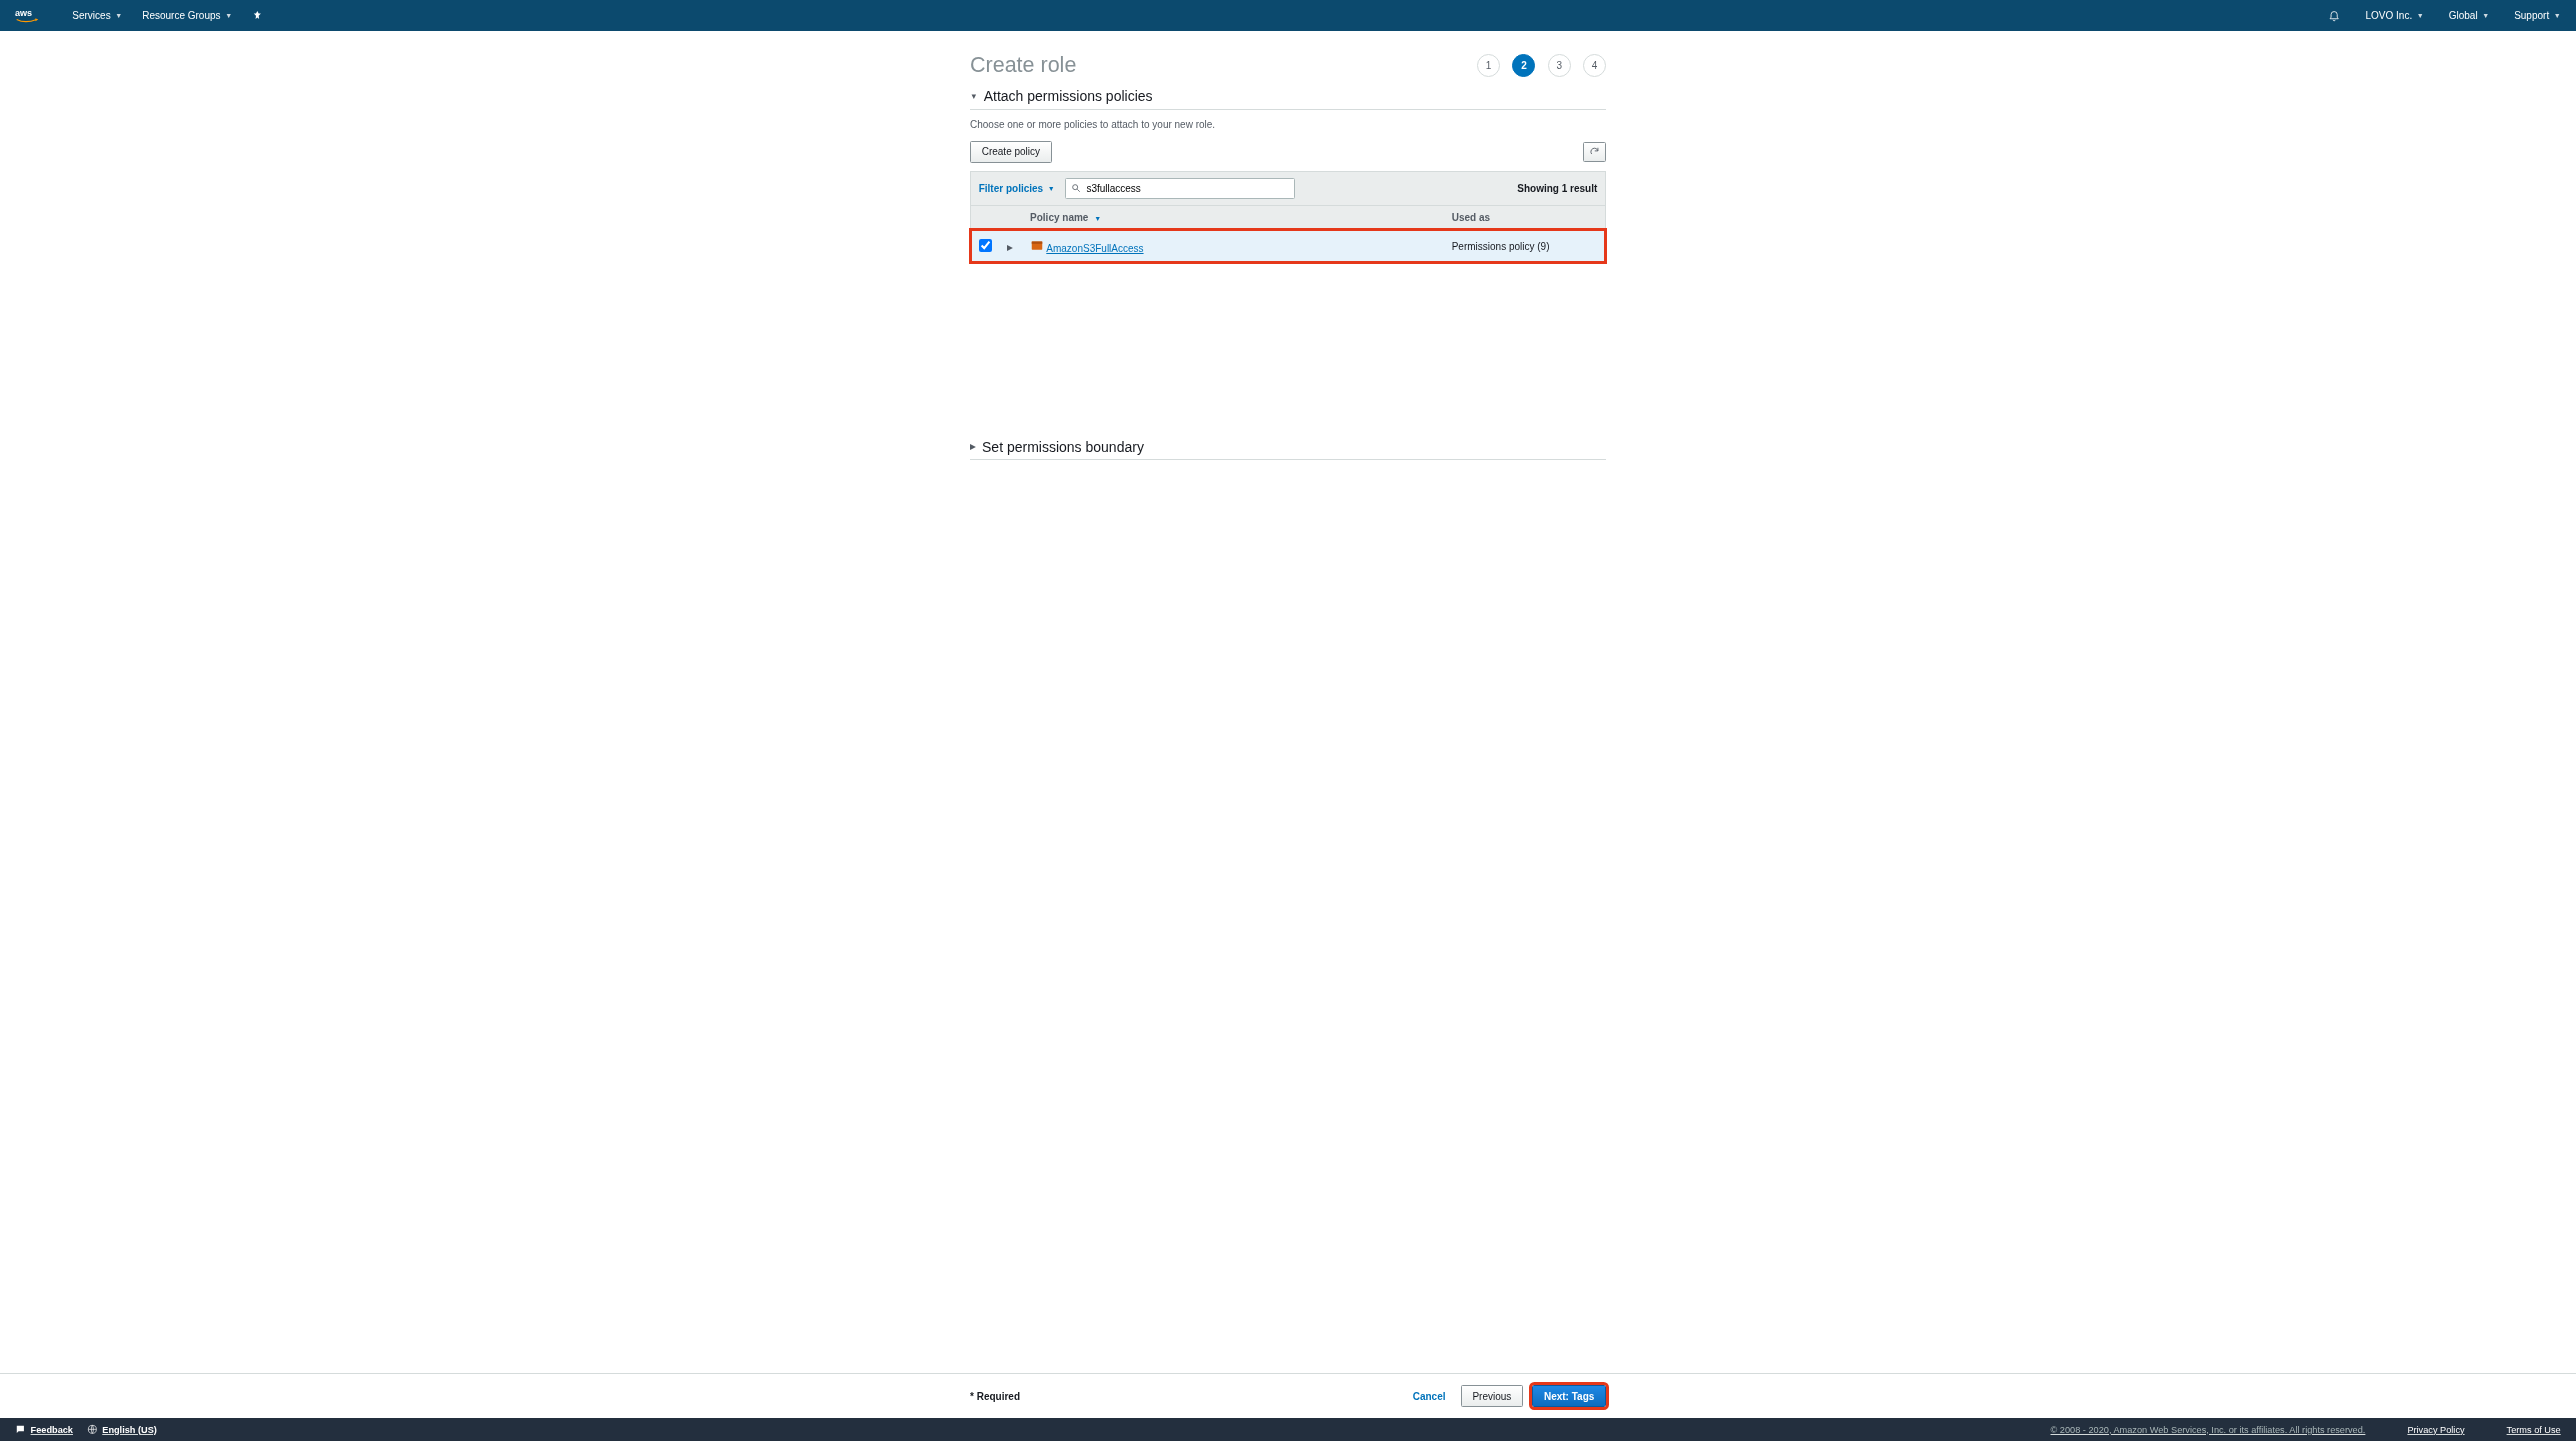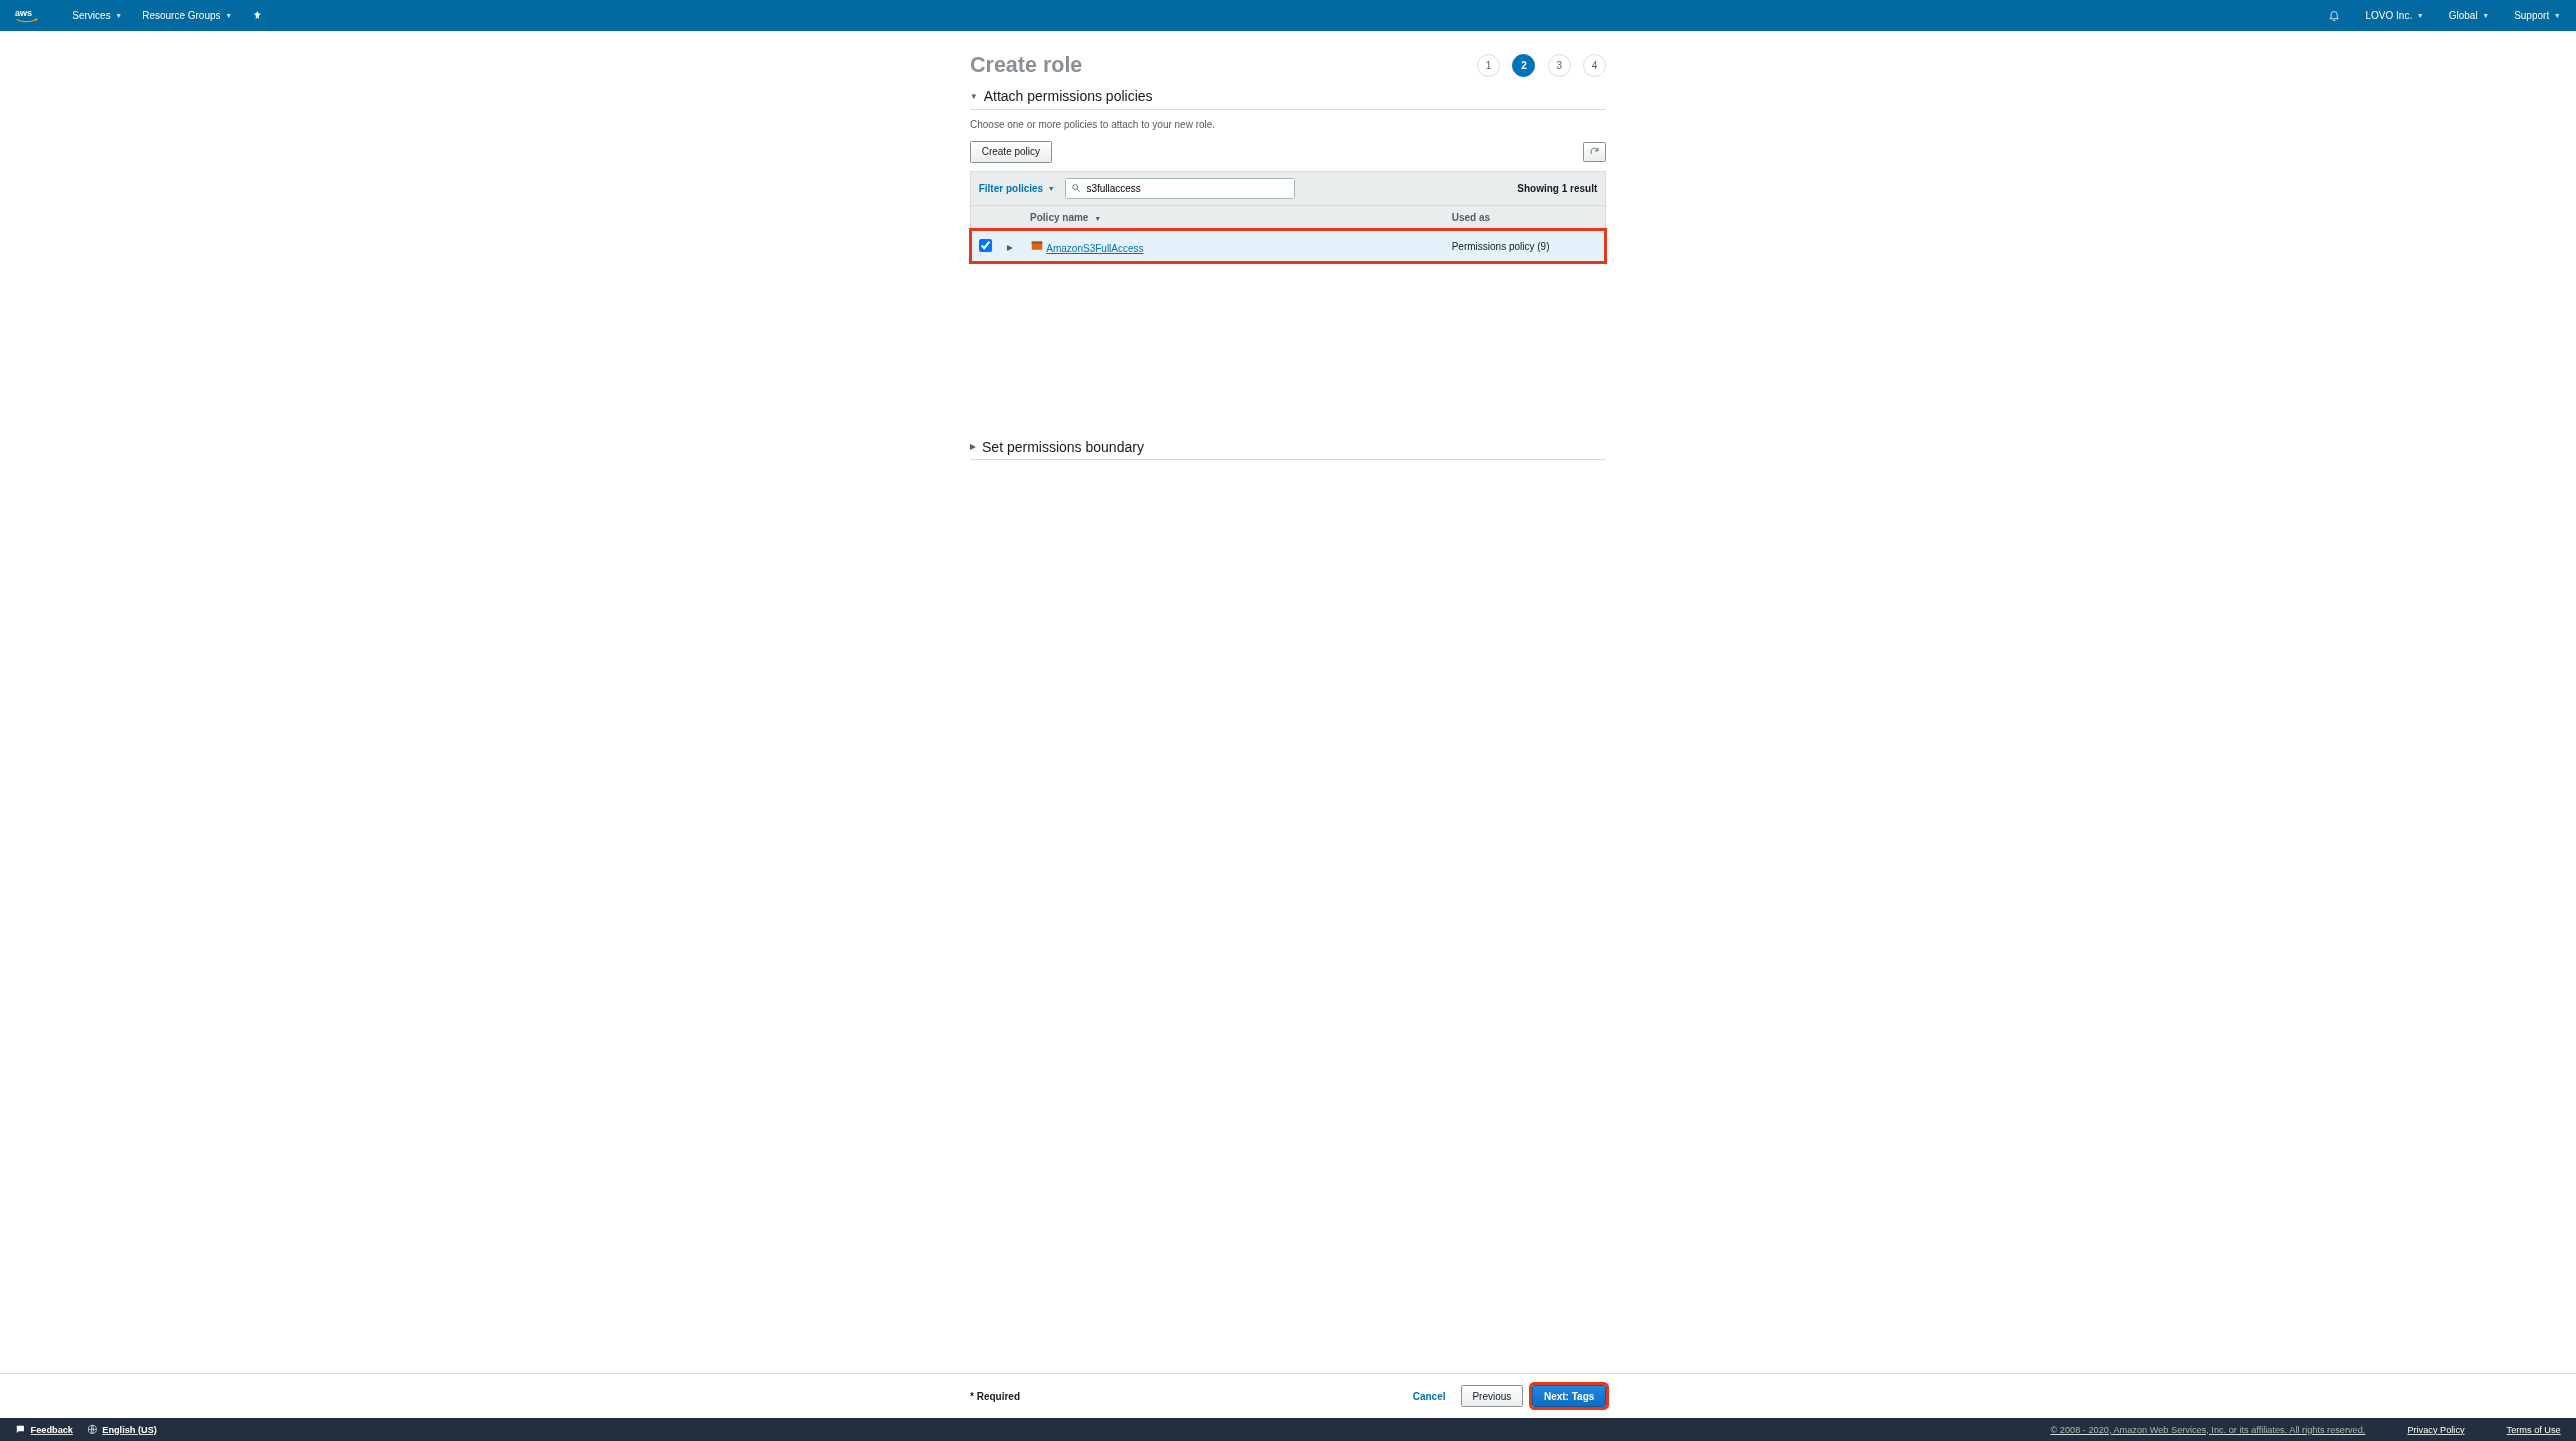--- a/index.html
+++ b/index.html
@@ -8,21 +8,21 @@
   font-size: 10.7px;
   color: #16191f;
   background: #fff;
   min-height: 100vh;
   display: flex;
   flex-direction: column;
 }
 
 
 .topnav {
-  background: #0369a1;
+  background: #0c4a6e;
   height: 31px;
   display: flex;
   align-items: center;
   padding: 0 15.3px;
   color: #fff;
   font-size: 10px;
 }
 .topnav .logo { margin-right: 23px; display:flex; align-items:center;}
 .topnav .logo svg { height: 17px; }
 .topnav .nav-left { display: flex; align-items: center; gap: 20px; }
@@ -39,21 +39,21 @@
   margin: 21.5px auto 0;
   flex: 1;
 }
 .page-head {
   display: flex;
   align-items: center;
   margin-bottom: 10.7px;
 }
 .page-title {
   font-size: 21.5px;
-  font-weight: 700;
+  font-weight: 400;
   color: #879196;
 }
 .steps { margin-left: auto; display:flex; gap:12.3px;}
 .step {
   width: 23px; height: 23px; border-radius: 50%;
   border: 0.8px solid #d5dbdb;
   display:flex; align-items:center; justify-content:center;
   font-size: 10px; color:#545b64; background:#fff;
 }
 .step.active { background:#0073bb; border-color:#0073bb; color:#fff; font-weight:bold;}

